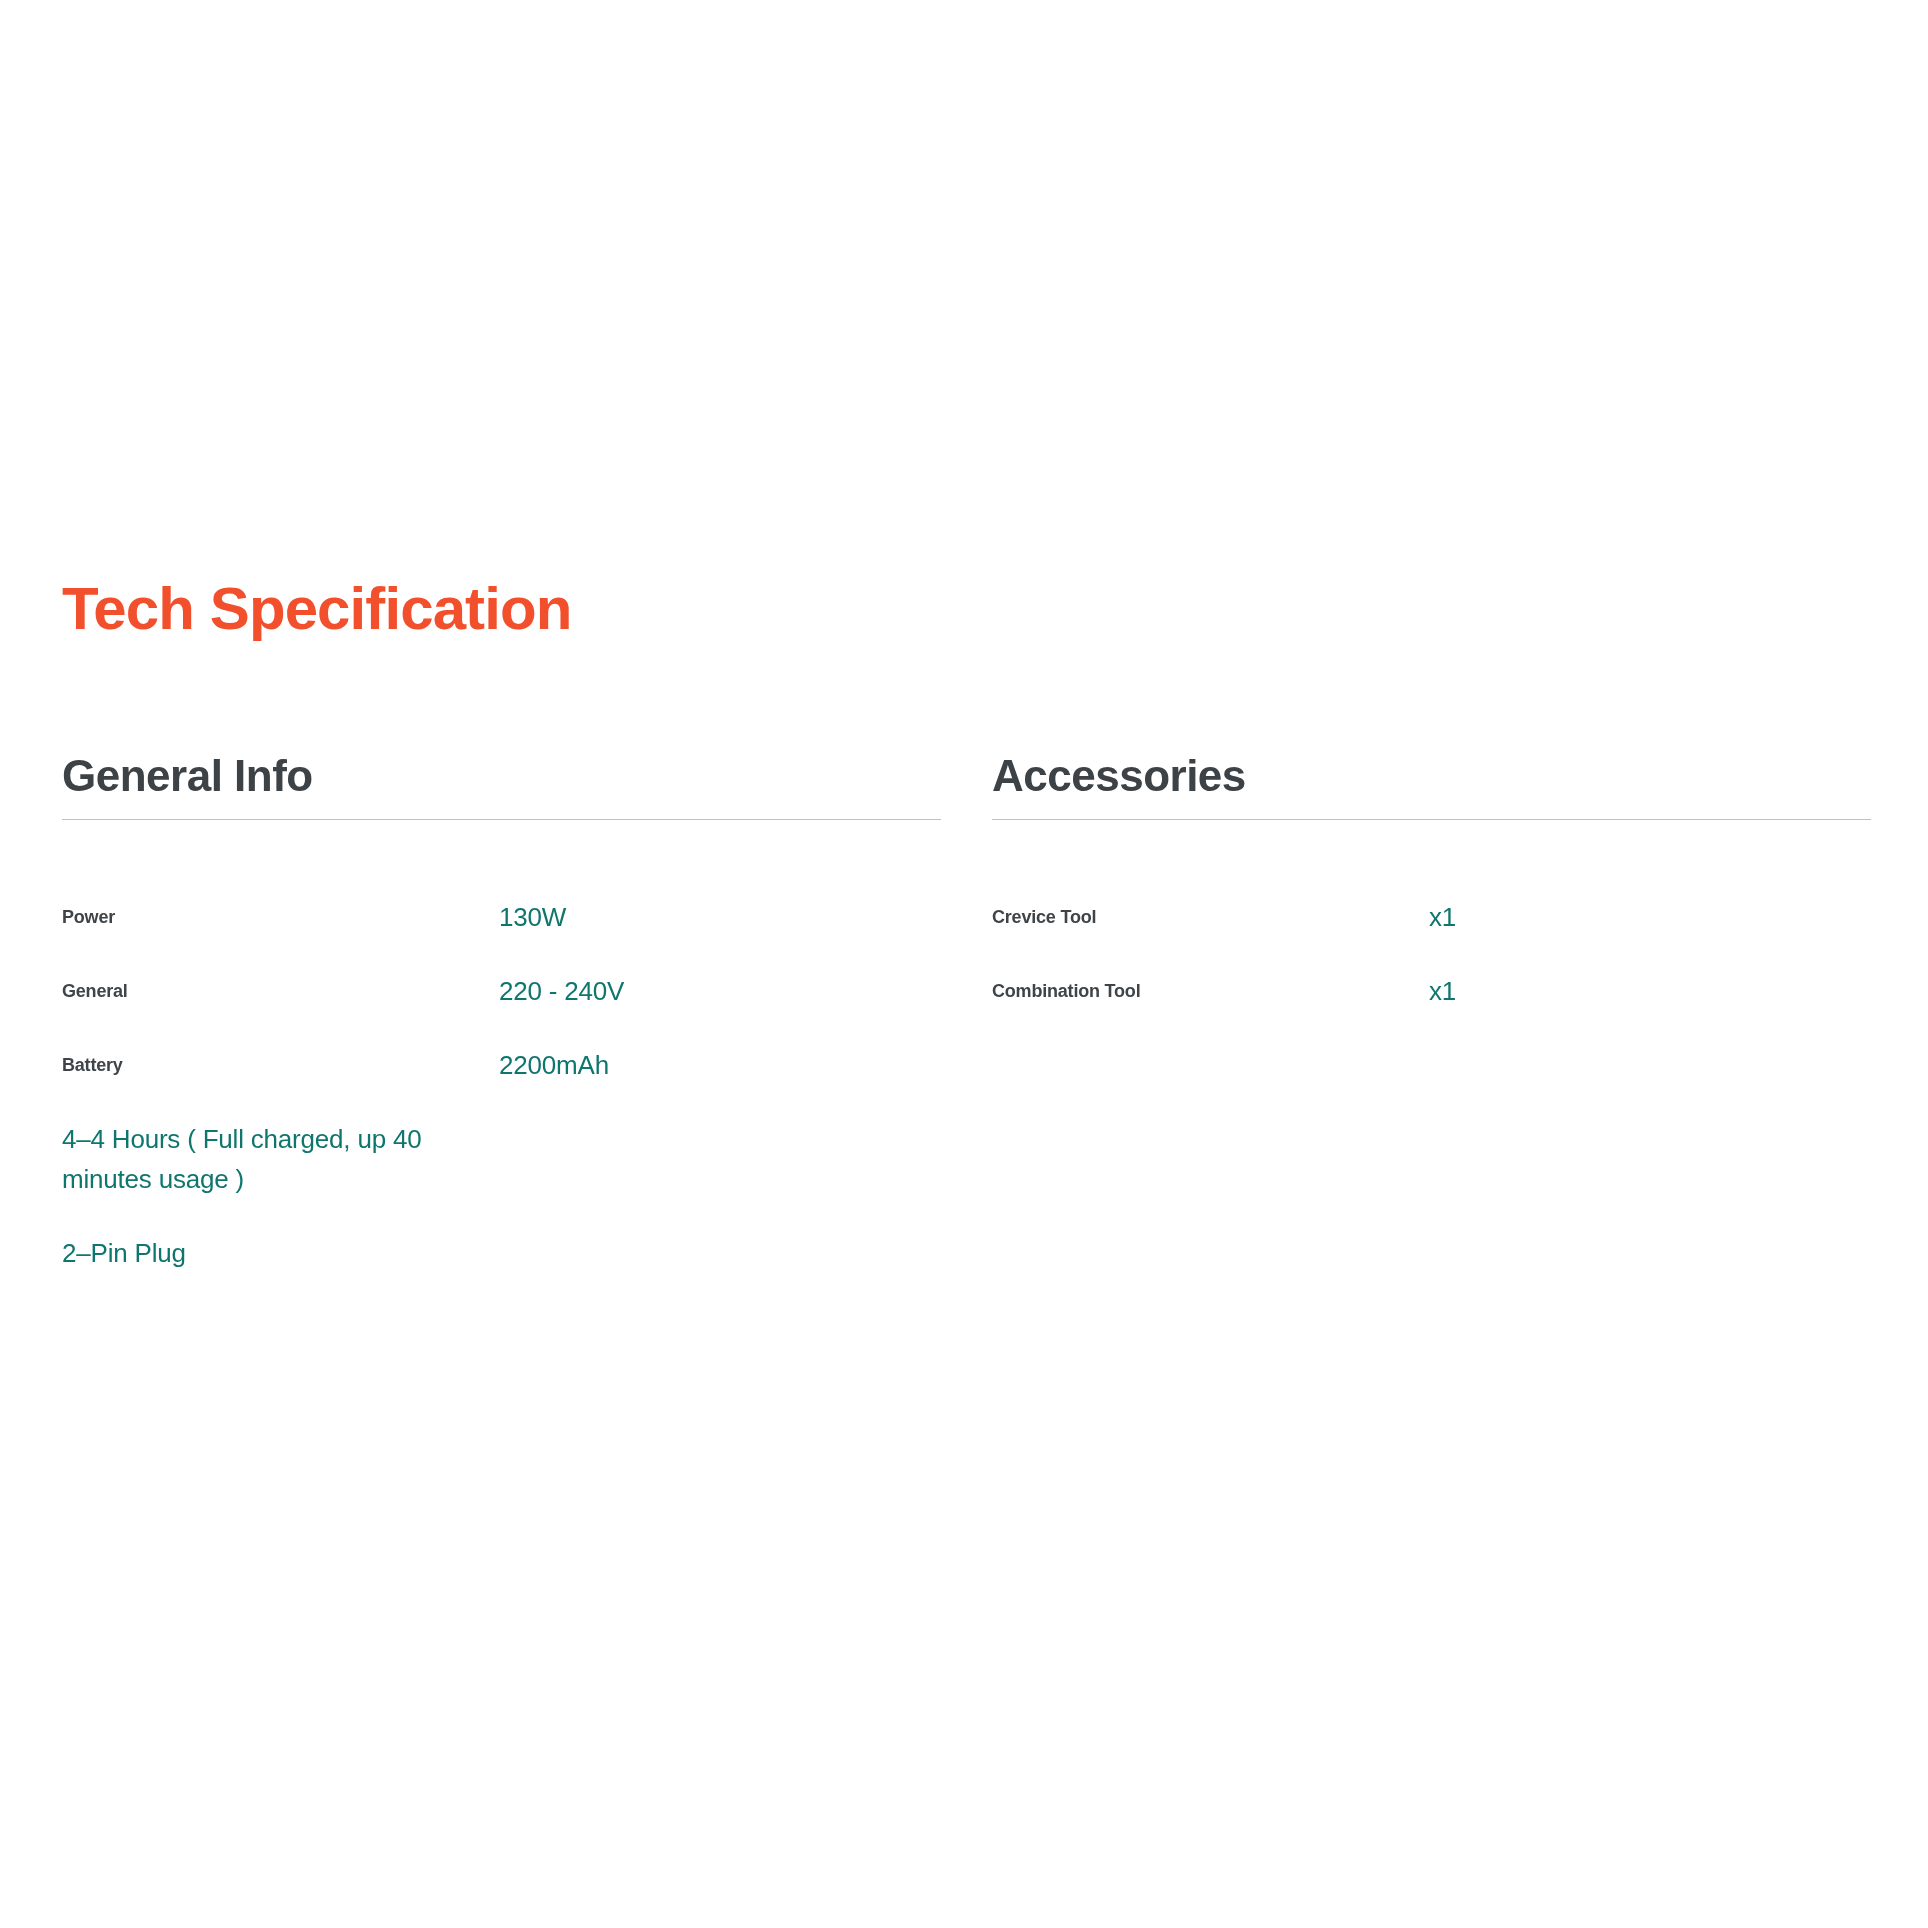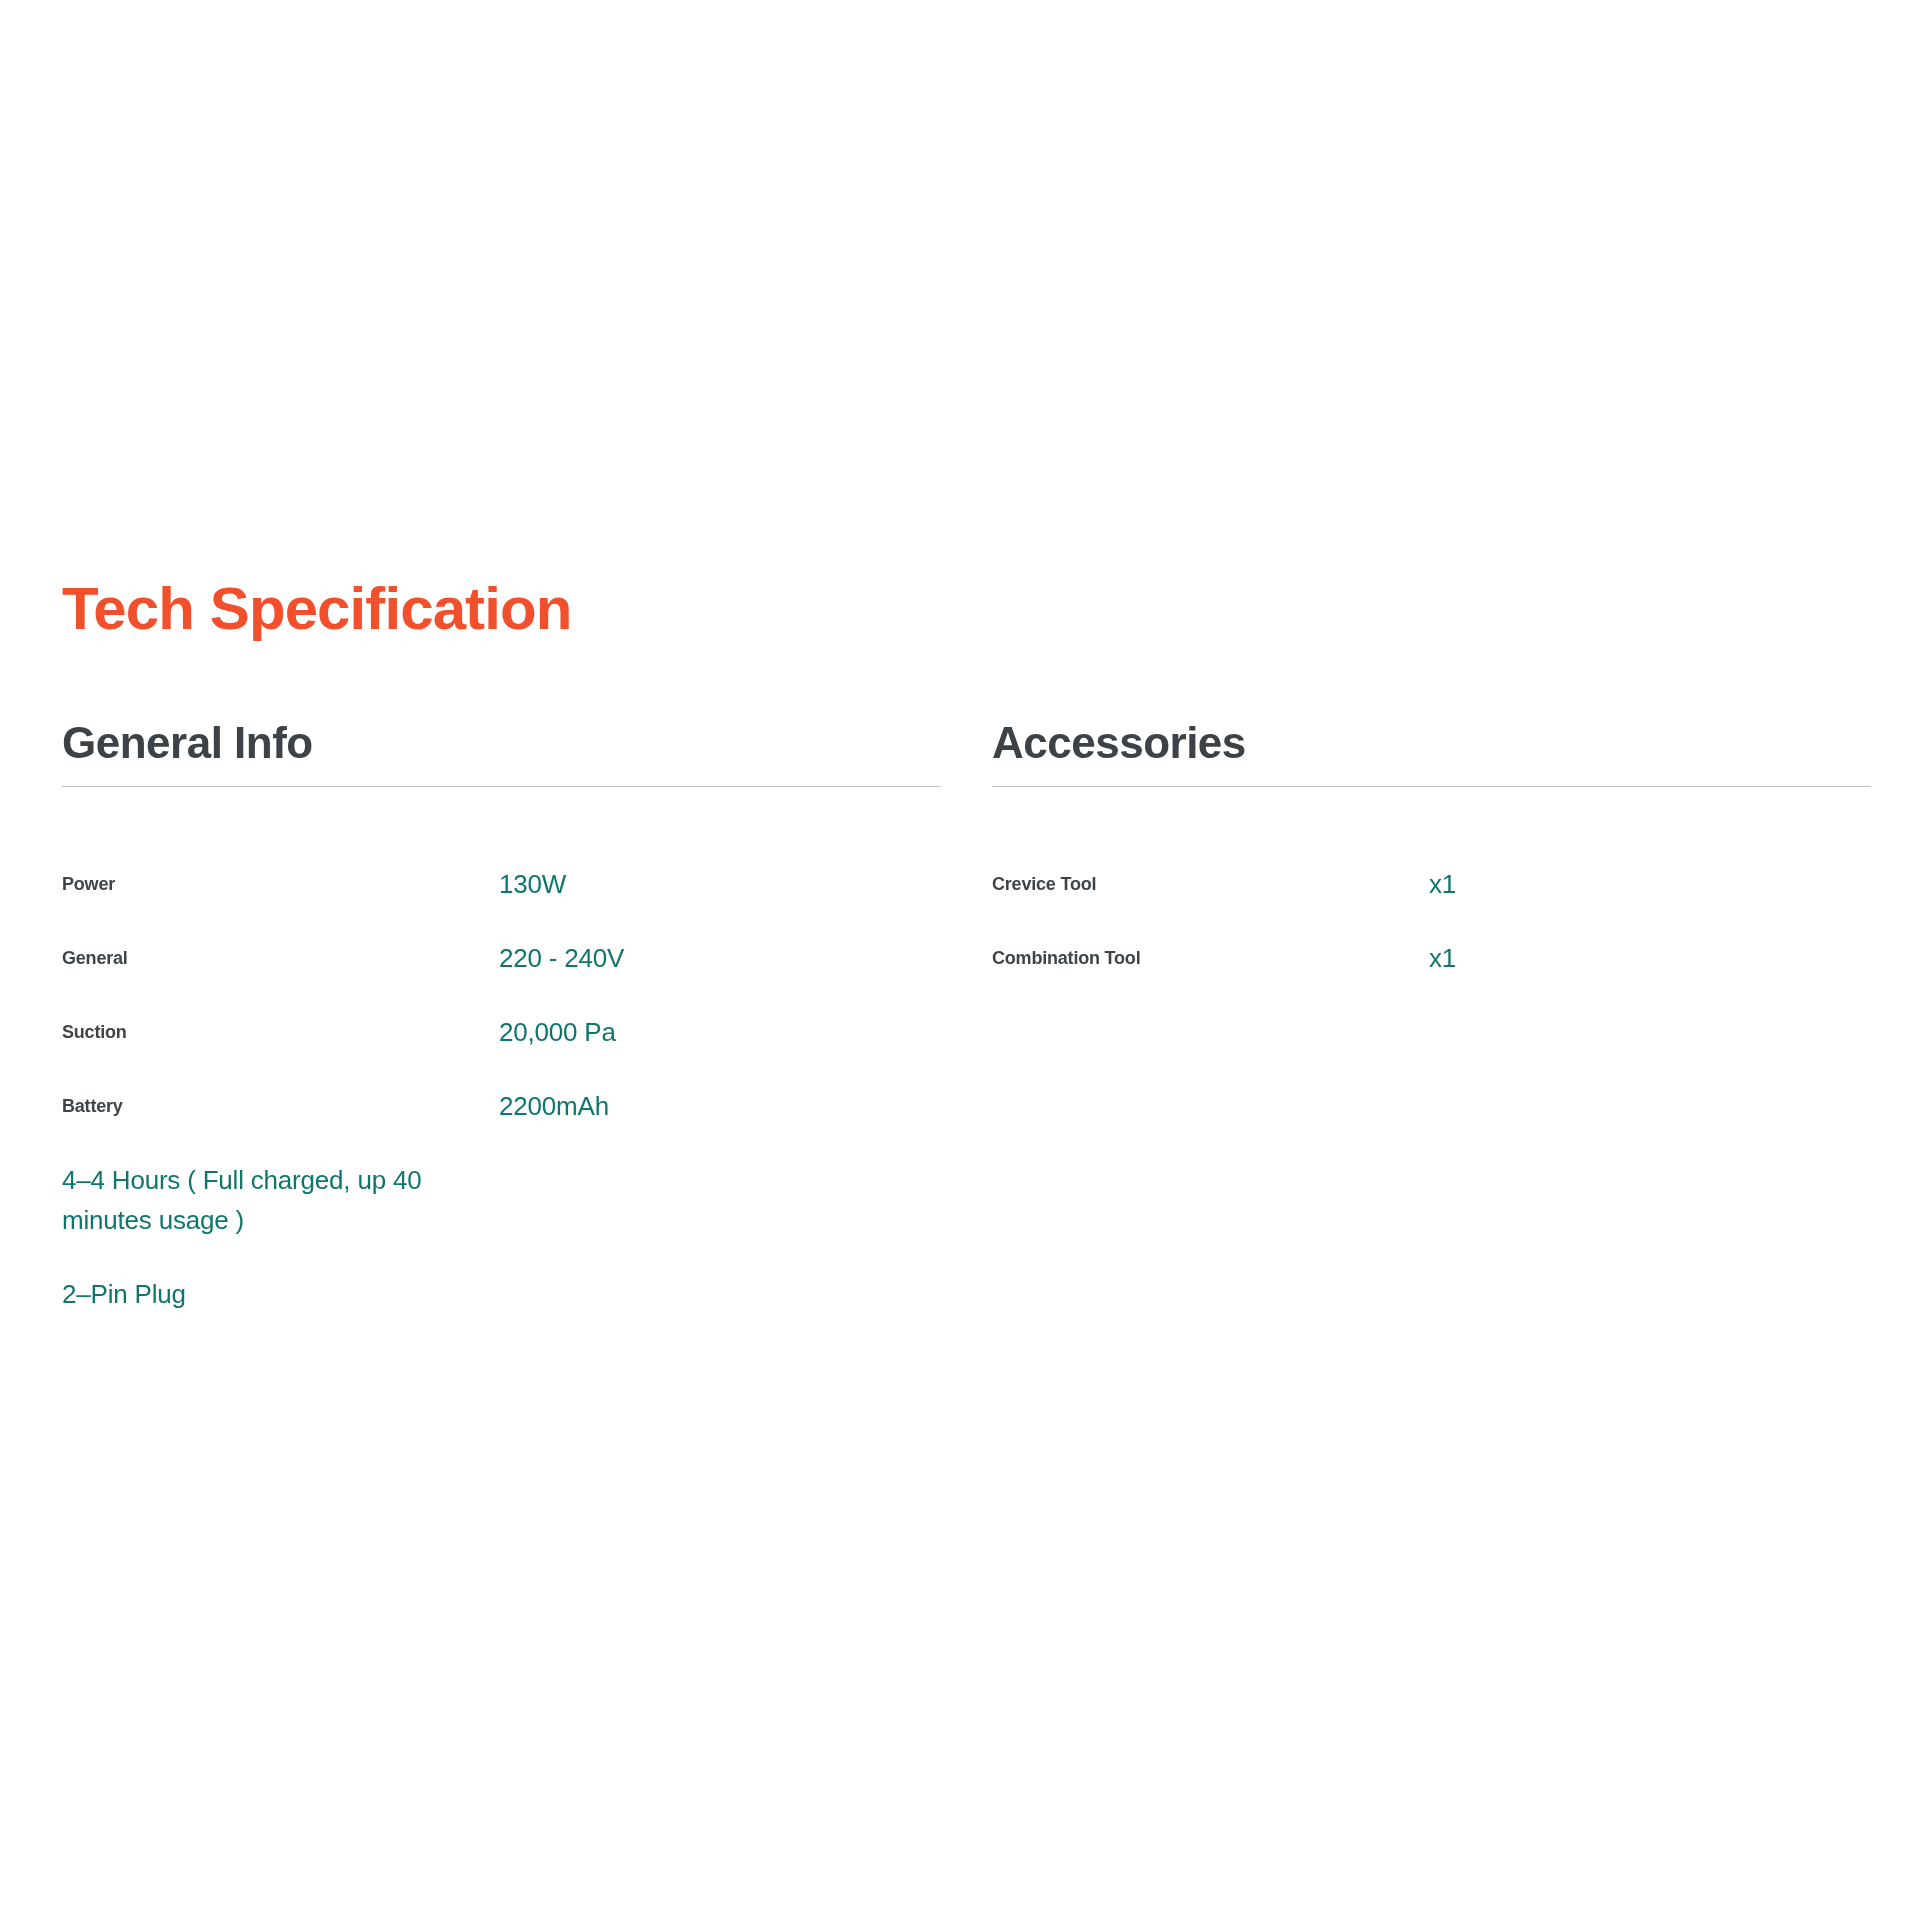--- a/index.html
+++ b/index.html
@@ -25,21 +25,21 @@
   .page-title {
     margin: 0;
     font-size: 60px;
     line-height: 66px;
     font-weight: 700;
     letter-spacing: -0.9px;
     color: #F2502C;
   }
   .columns {
     display: flex;
-    margin-top: 74px;
+    margin-top: 107px;
     gap: 51px;
   }
   .spec-column {
     width: 879px;
     flex: 0 0 auto;
   }
   .section-heading {
     margin: 0;
     font-size: 44px;
     line-height: 53px;
@@ -96,24 +96,20 @@
           <div class="spec-row">
             <div class="spec-label">Power</div>
             <div class="spec-value">130W</div>
           </div>
 
           <div class="spec-row">
             <div class="spec-label">General</div>
             <div class="spec-value">220 - 240V</div>
           </div>
 
-          <div class="spec-row">
-            <div class="spec-label">Suction</div>
-            <div class="spec-value">20,000 Pa</div>
-          </div>
 
           <div class="spec-row">
             <div class="spec-label">Battery</div>
             <div class="spec-value">2200mAh</div>
           </div>
 
           <div class="spec-row">
             <div class="spec-value">4–4 Hours ( Full charged, up 40 minutes usage )</div>
           </div>
 

